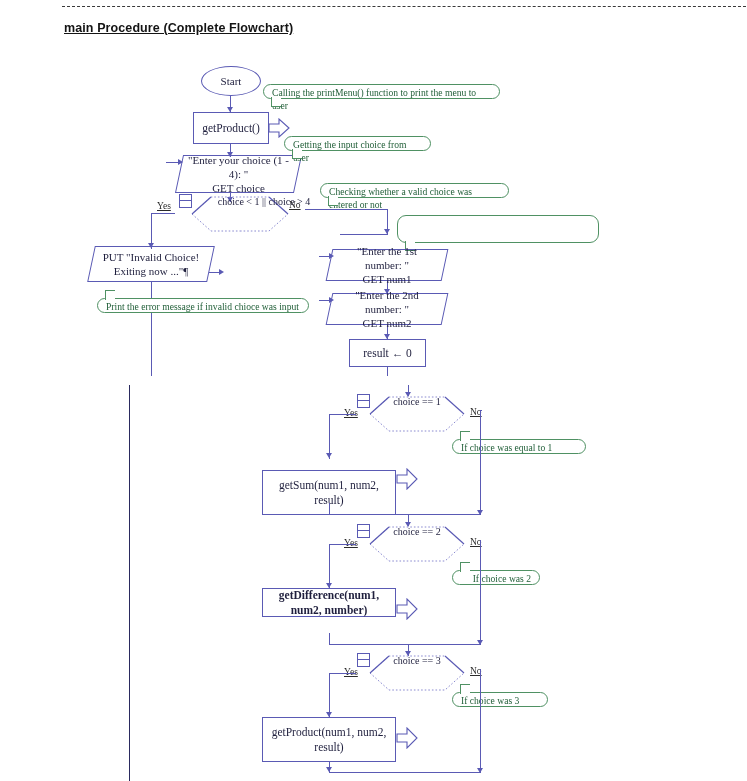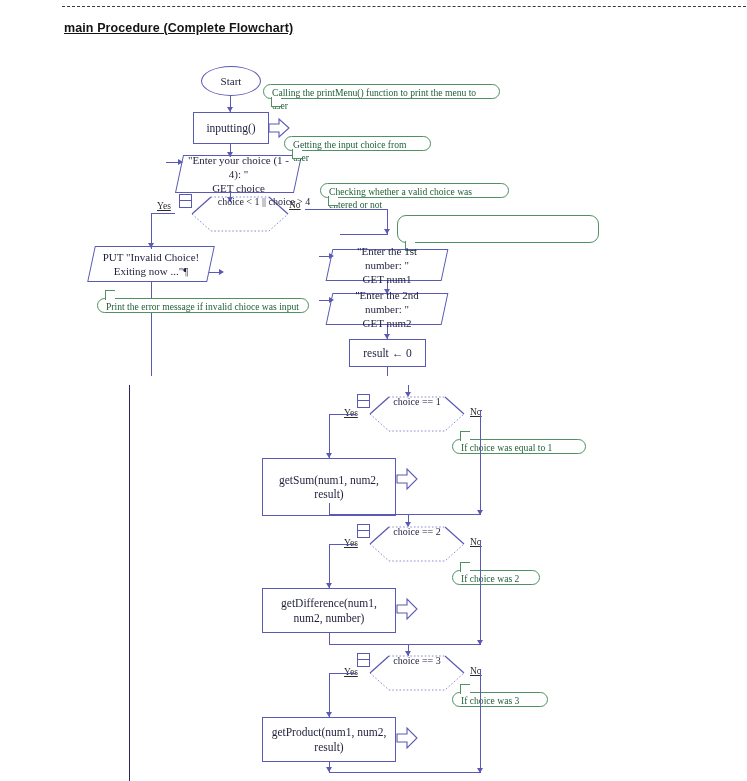--- a/index.html
+++ b/index.html
@@ -71,21 +71,21 @@
 <div id="page-title">main Procedure (Complete Flowchart)</div>
 
 <div class="shape oval" style="left:201px;top:66px;width:60px;height:30px;font-family:Liberation Serif, serif;">
   <span>Start</span>
 </div>
 
 <div class="ln vl" style="left:230px;top:96px;height:16px;"></div>
 <div class="ah ah-down" style="left:227.4px;top:107px;"></div>
 
 <div class="shape proc" style="left:193px;top:112px;width:76px;height:32px;">
-  <span>inputting()</span>
+  <span>getProduct()</span>
 </div>
 
 <div class="sidearrow" style="left:268px;top:118px;width:22px;height:20px;">
   <svg width="22" height="20" viewBox="0 0 22 20">
       <polygon points="1,6 11,6 11,1 21,10 11,19 11,14 1,14" fill="#fff" stroke="#5a5ab4" stroke-width="1.1"></polygon>
     </svg>
 </div>
 
 <div class="callout t-bl" style="left:263px;top:84px;width:237px;height:15px;">
   <span>Calling the printMenu() function to print the menu to user</span>
@@ -218,21 +218,21 @@
 
 <div class="callout t-tl" style="left:452px;top:439px;width:134px;height:15px;">
   <span>If choice was equal to 1</span>
   <span class="tail"></span>
 </div>
 
 <div class="ln hl" style="left:329px;top:414px;width:27px;"></div>
 <div class="ln vl" style="left:329px;top:414px;height:45px;"></div>
 <div class="ah ah-down" style="left:326.4px;top:453px;"></div>
 
-<div class="shape proc" style="left:262px;top:458px;width:134px;height:58px;">
+<div class="shape proc" style="left:262px;top:470px;width:134px;height:45px;">
   <span>
     <span>getSum(num1,  num2,</span><br>
     <span>result)</span>
   </span>
 </div>
 <div class="sidearrow" style="left:396px;top:468px;width:22px;height:22px;">
   <svg width="22" height="22" viewBox="0 0 22 22">
       <polygon points="1,7 11,7 11,1 21,11 11,21 11,15 1,15" fill="#fff" stroke="#5a5ab4" stroke-width="1.1"></polygon>
     </svg>
 </div>
@@ -254,30 +254,30 @@
     <polyline points="18,18 37,1" fill="none" stroke="#5a5ab4" stroke-width="1.2"></polyline>
   </svg>
   <div class="diamond-label">
     <span>choice == 2</span>
   </div>
 </div>
 <div class="collapse" style="left:357px;top:524px;"></div>
 <div class="blabel" style="left:344px;top:538px;">Yes</div>
 <div class="blabel" style="left:470px;top:537px;">No</div>
 
-<div class="callout t-tl" style="left:452px;top:570px;width:88px;height:15px;">
+<div class="callout t-tl" style="left:452px;top:570px;width:88px;height:15px;text-align:right;">
   <span>If choice was 2</span>
   <span class="tail"></span>
 </div>
 
 <div class="ln hl" style="left:329px;top:544px;width:27px;"></div>
 <div class="ln vl" style="left:329px;top:544px;height:45px;"></div>
 <div class="ah ah-down" style="left:326.4px;top:583px;"></div>
 
-<div class="shape proc" style="left:262px;top:588px;width:134px;height:45px;">
+<div class="shape proc" style="left:262px;top:588px;width:134px;height:29px;font-weight:bold;">
   <span>
     <span>getDifference(num1,</span><br>
     <span>num2,  number)</span>
   </span>
 </div>
 <div class="sidearrow" style="left:396px;top:598px;width:22px;height:22px;">
   <svg width="22" height="22" viewBox="0 0 22 22">
       <polygon points="1,7 11,7 11,1 21,11 11,21 11,15 1,15" fill="#fff" stroke="#5a5ab4" stroke-width="1.1"></polygon>
     </svg>
 </div>

